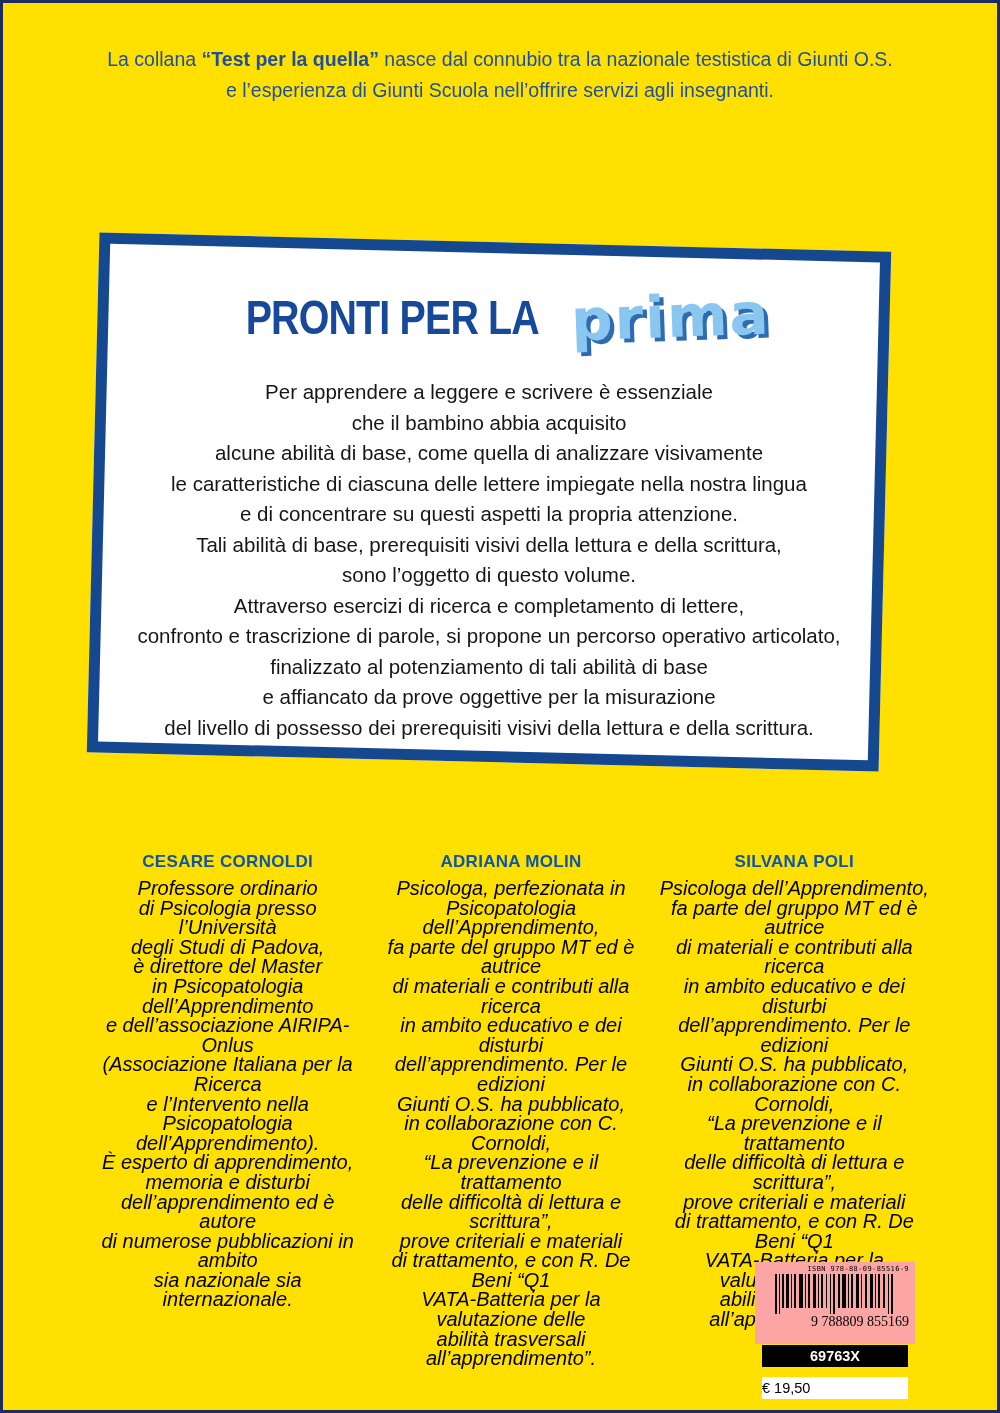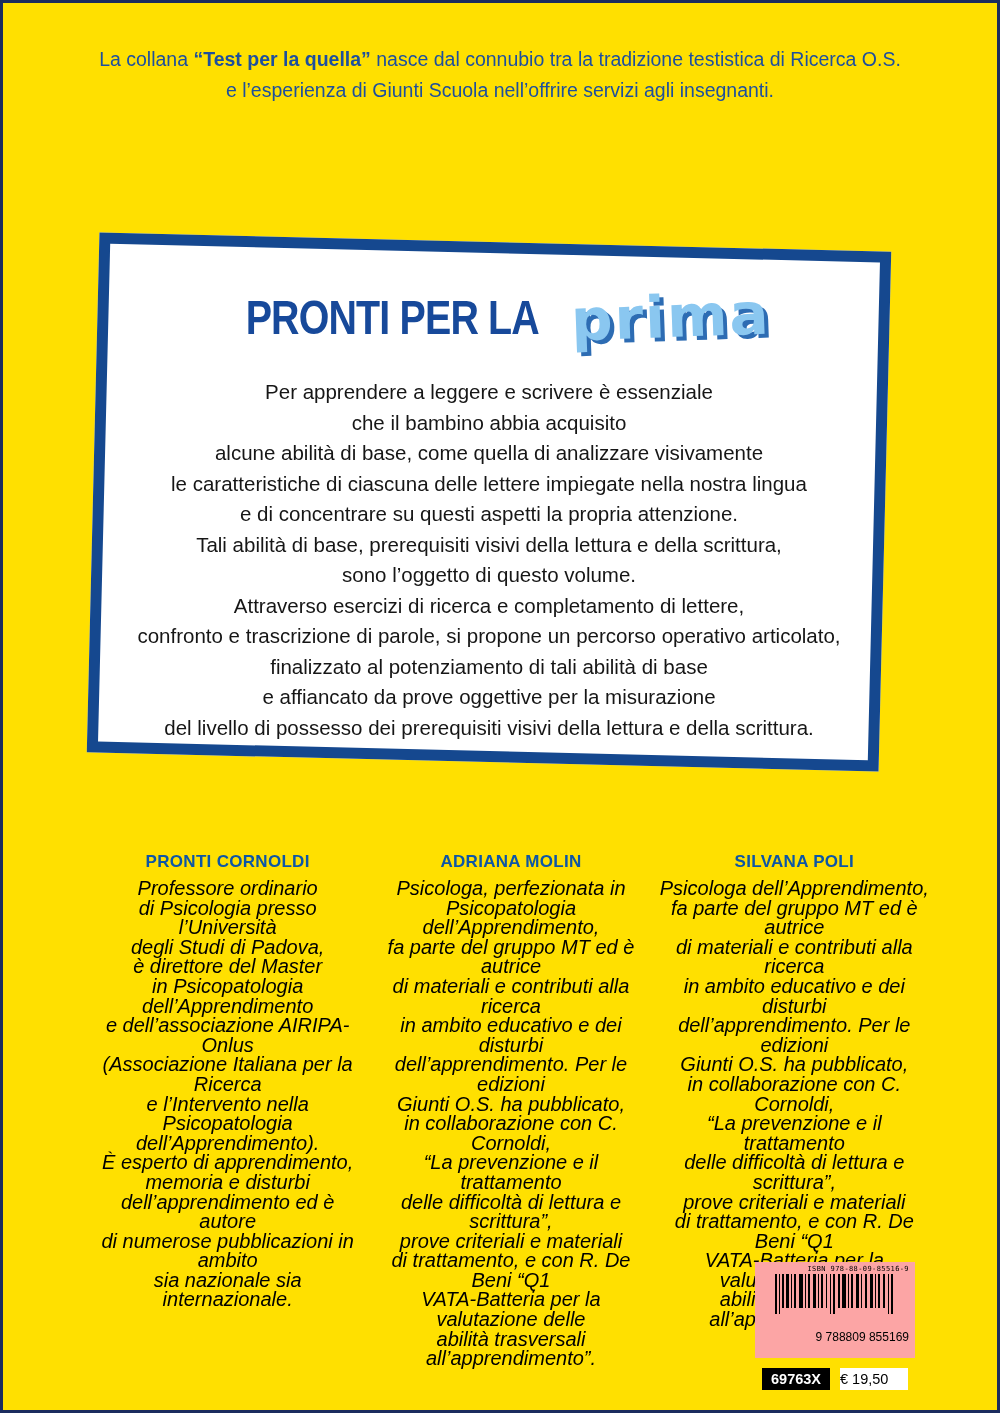--- a/index.html
+++ b/index.html
@@ -66,40 +66,40 @@
     font-size:15px; color:#111;
   }
   .barcode-block { position:absolute; left:755px; top:1262px; width:160px; }
   .barcode-box { background:#fca5a5; padding:3px 6px 14px; text-align:right; }
   .isbn-line {
     font-family:"DejaVu Sans Mono", monospace; font-size:7px;
     letter-spacing:0.4px; color:#000; white-space:nowrap; overflow:hidden;
   }
   .bars { display:block; margin:1px auto 0; }
   .digits-line {
-    font-family:Liberation Sans, sans-serif; font-size:12px;
-    color:#000; white-space:nowrap; margin-top:16px;
-  }
-  .code-row { display:flex; gap:10px; margin:10px 7px 0; height:22px; }
+    font-family:Liberation Serif, serif; font-size:14px;
+    color:#000; white-space:nowrap; margin-top:0px;
+  }
+  .code-row { display:flex; gap:10px; margin:1px 7px 0; height:22px;flex-direction:column; }
   .code-cell {
     flex:1; background:#000; color:#fff; font-weight:bold;
     text-align:center; font-size:14.5px; line-height:22px;
   }
   .price-cell {
     flex:1; background:#fff; color:#000;
     font-size:14.5px; line-height:22px;
   }
 </style>
 </head>
 <body>
 
 <div class="page">
 
   <div class="intro">
-    <div class="intro-line"><span>La collana </span><b>“Test per la quella”</b><span> nasce dal connubio tra la tradizione testistica di Ricerca O.S.</span></div>
+    <div class="intro-line"><span>La collana </span><b>“Test per la quella”</b><span> nasce dal connubio tra la nazionale testistica di Giunti O.S.</span></div>
     <div class="intro-line">e l’esperienza di Giunti Scuola nell’offrire servizi agli insegnanti.</div>
   </div>
 
   <div class="panel">
     <div class="panel-content">
       <div class="title-row">
         <span class="title-main">PRONTI PER LA</span>
         <span class="title-script">prima</span>
       </div>
       <div class="panel-desc">Per apprendere a leggere e scrivere è essenziale
@@ -112,21 +112,21 @@
 Attraverso esercizi di ricerca e completamento di lettere,
 confronto e trascrizione di parole, si propone un percorso operativo articolato,
 finalizzato al potenziamento di tali abilità di base
 e affiancato da prove oggettive per la misurazione
 del livello di possesso dei prerequisiti visivi della lettura e della scrittura.</div>
     </div>
   </div>
 
   <div class="authors">
     <div class="author">
-      <div class="author-name">PRONTI CORNOLDI</div>
+      <div class="author-name">CESARE CORNOLDI</div>
       <div class="author-bio">Professore ordinario
 di Psicologia presso l’Università
 degli Studi di Padova,
 è direttore del Master
 in Psicopatologia dell’Apprendimento
 e dell’associazione AIRIPA-Onlus
 (Associazione Italiana per la Ricerca
 e l’Intervento nella Psicopatologia
 dell’Apprendimento).
 È esperto di apprendimento,

